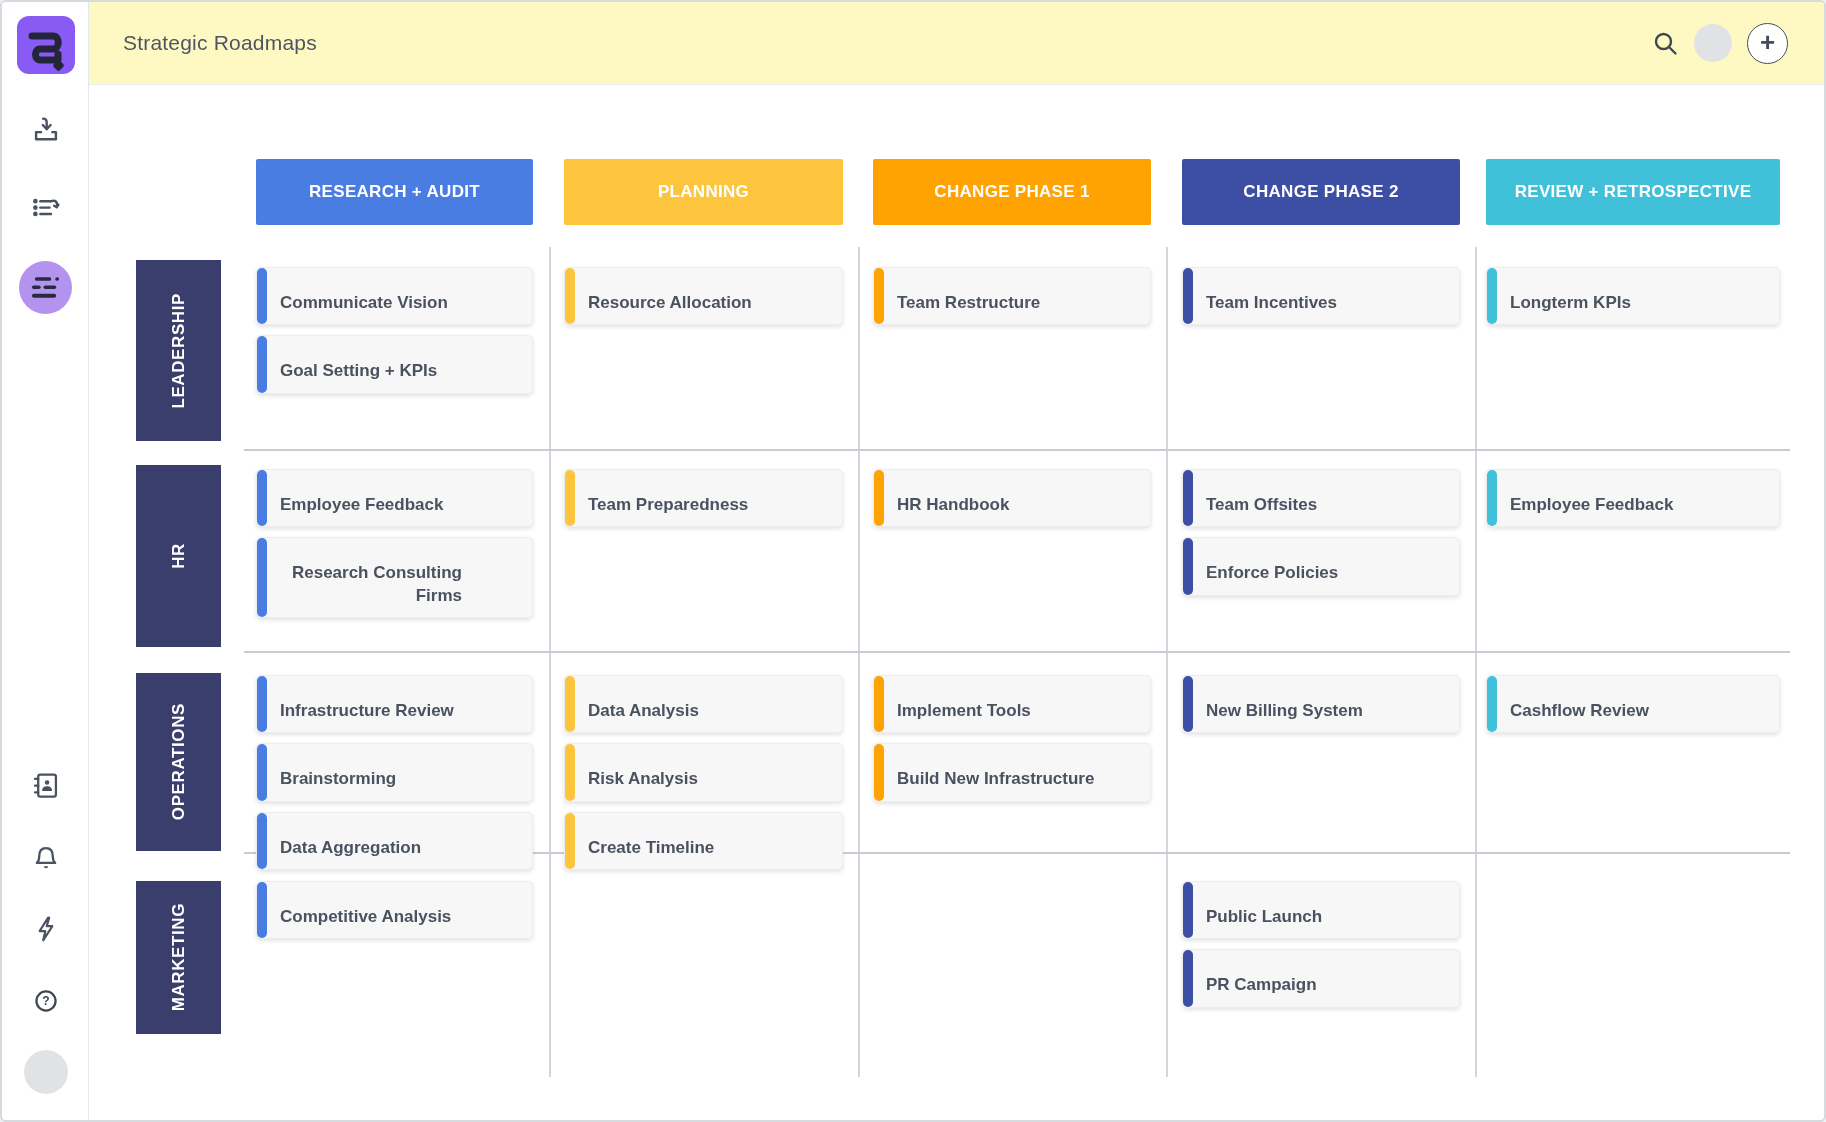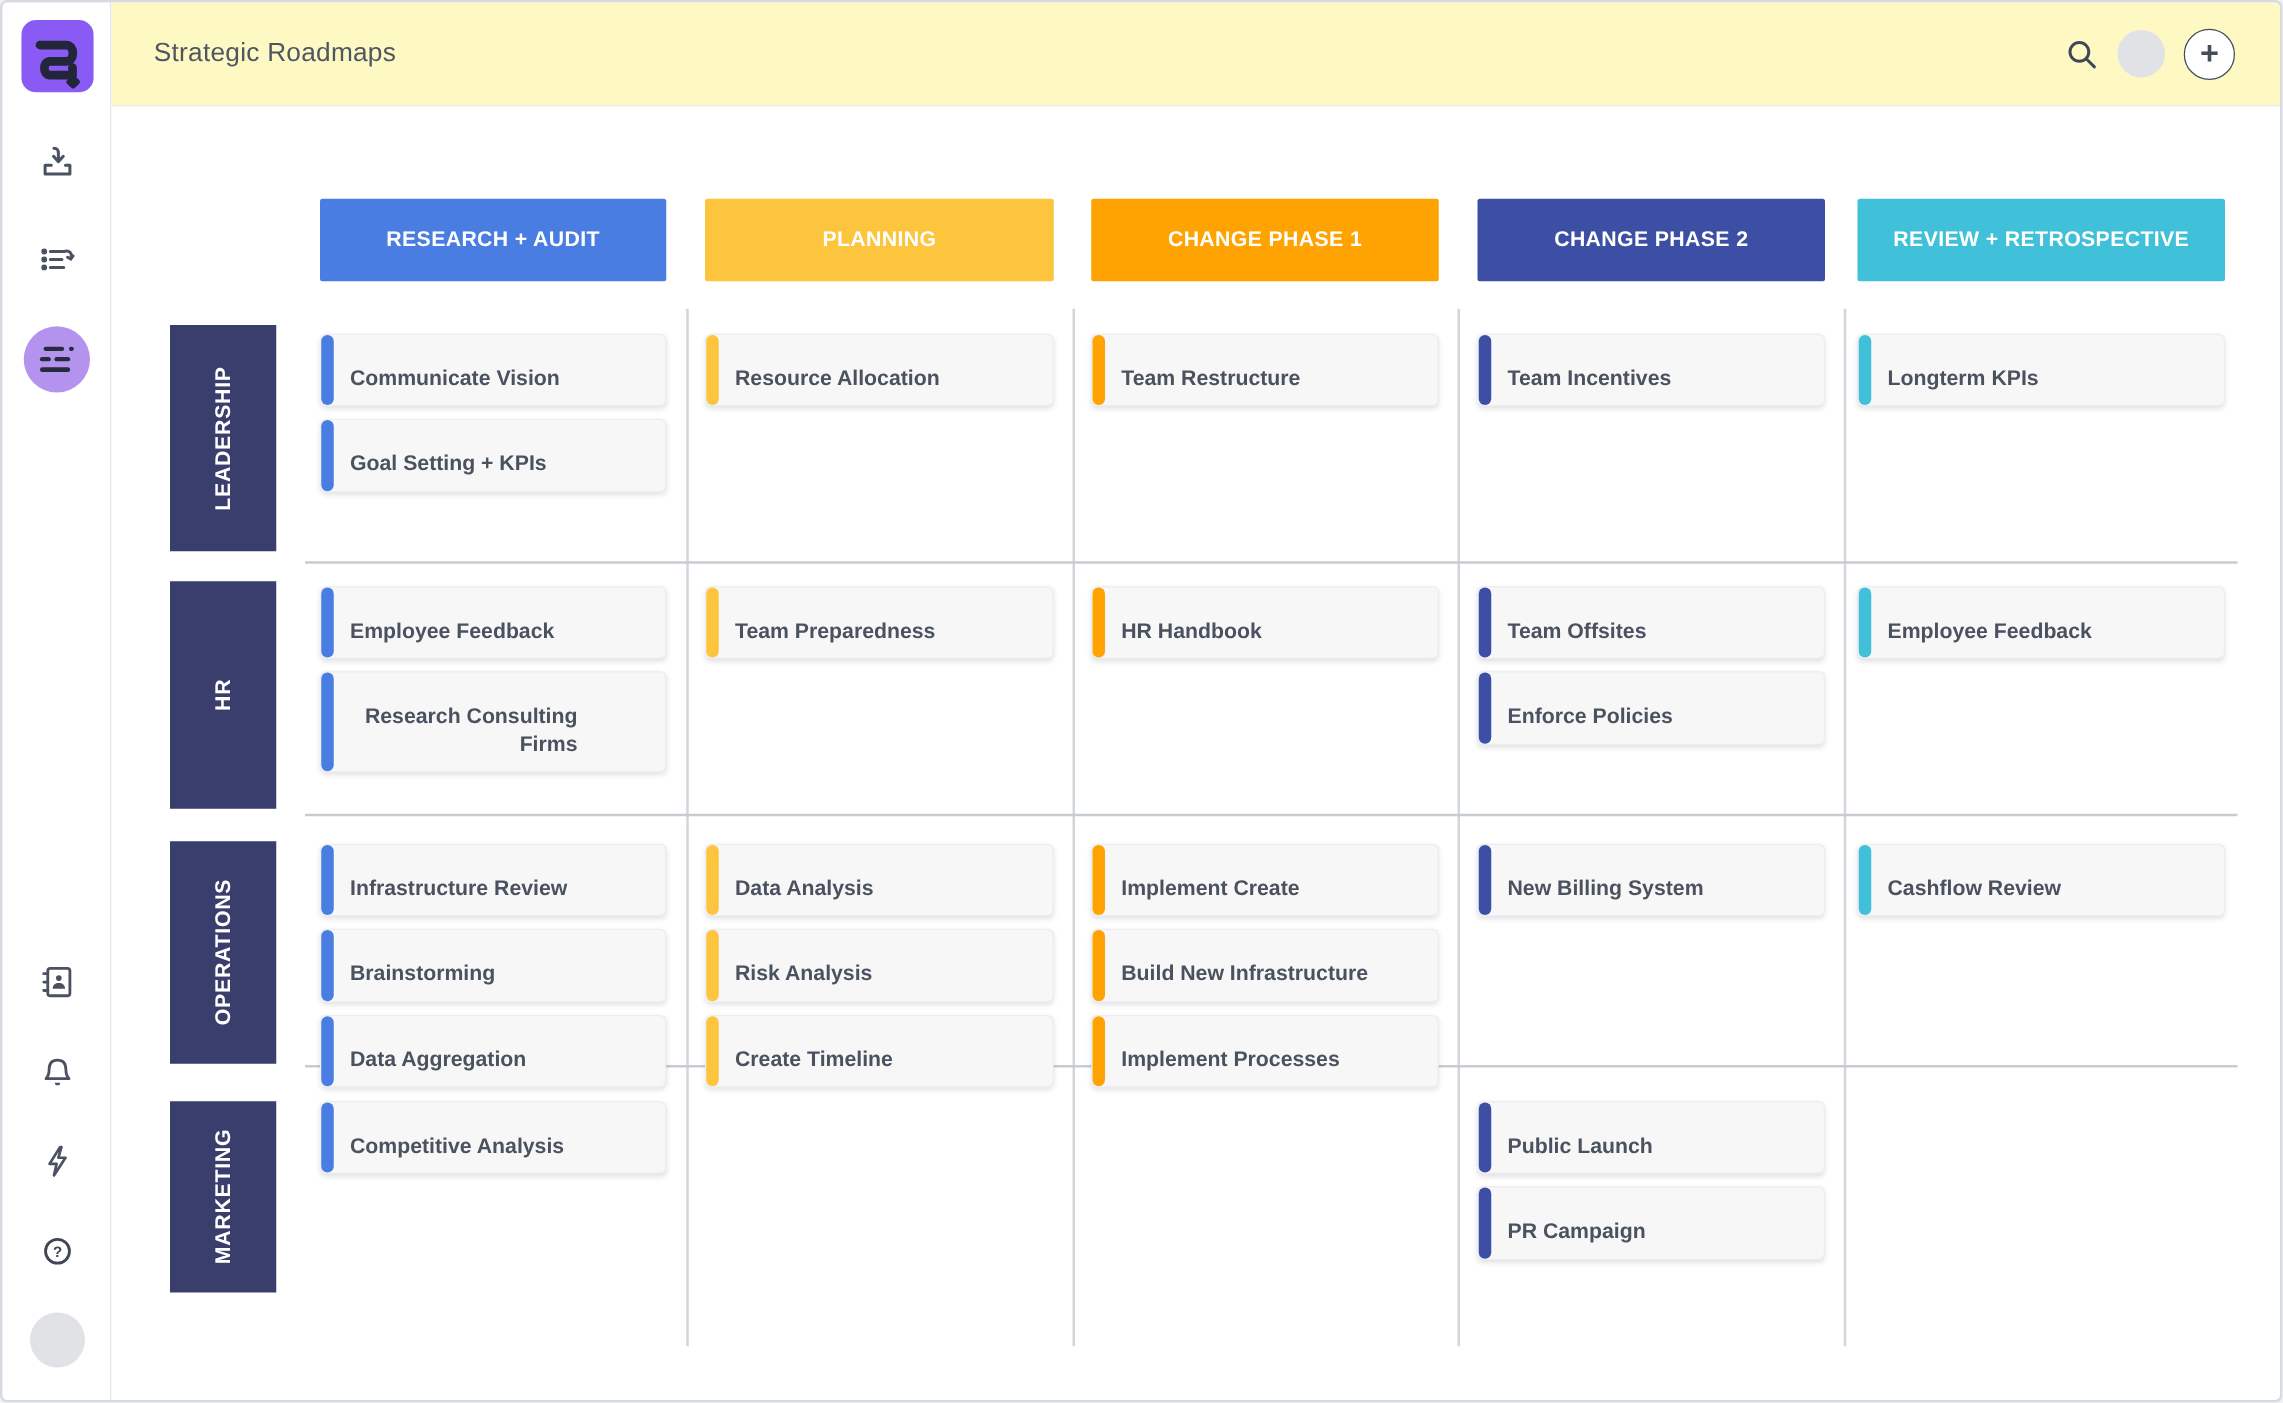--- a/index.html
+++ b/index.html
@@ -291,30 +291,26 @@
           <span class="label">Risk Analysis</span>
         </div>
         <div class="card">
           <div class="accent" style="background: rgb(253, 196, 61);"></div>
           <span class="label">Create Timeline</span>
         </div>
       </div>
       <div class="cell" style="left: 871px; top: 673px; width: 278px;">
         <div class="card">
           <div class="accent" style="background: rgb(255, 163, 2);"></div>
-          <span class="label">Implement Create</span>
+          <span class="label">Implement Tools</span>
         </div>
         <div class="card">
           <div class="accent" style="background: rgb(255, 163, 2);"></div>
           <span class="label">Build New Infrastructure</span>
         </div>
-        <div class="card">
-          <div class="accent" style="background: rgb(255, 163, 2);"></div>
-          <span class="label">Implement Processes</span>
-        </div>
       </div>
       <div class="cell" style="left: 1180px; top: 673px; width: 278px;">
         <div class="card">
           <div class="accent" style="background: rgb(61, 79, 164);"></div>
           <span class="label">New Billing System</span>
         </div>
       </div>
       <div class="cell" style="left: 1484px; top: 673px; width: 294px;">
         <div class="card">
           <div class="accent" style="background: rgb(65, 192, 217);"></div>

